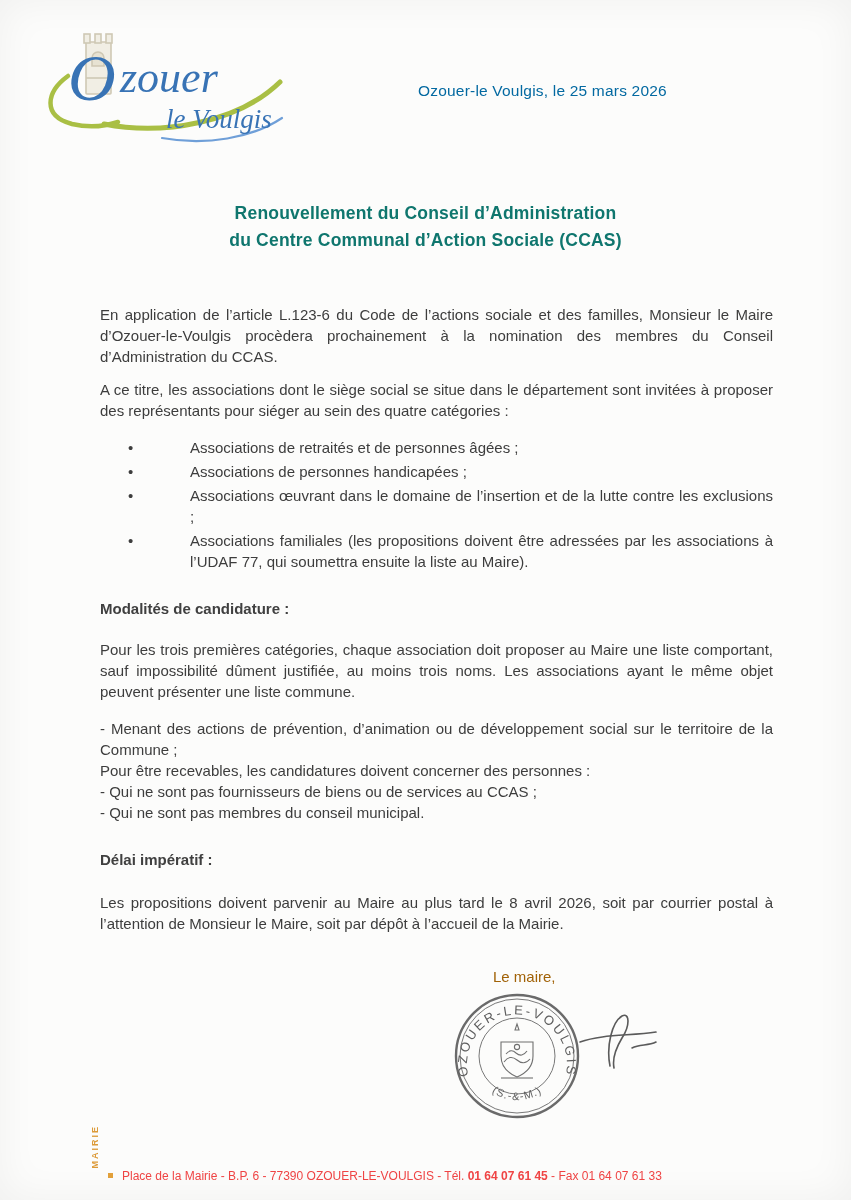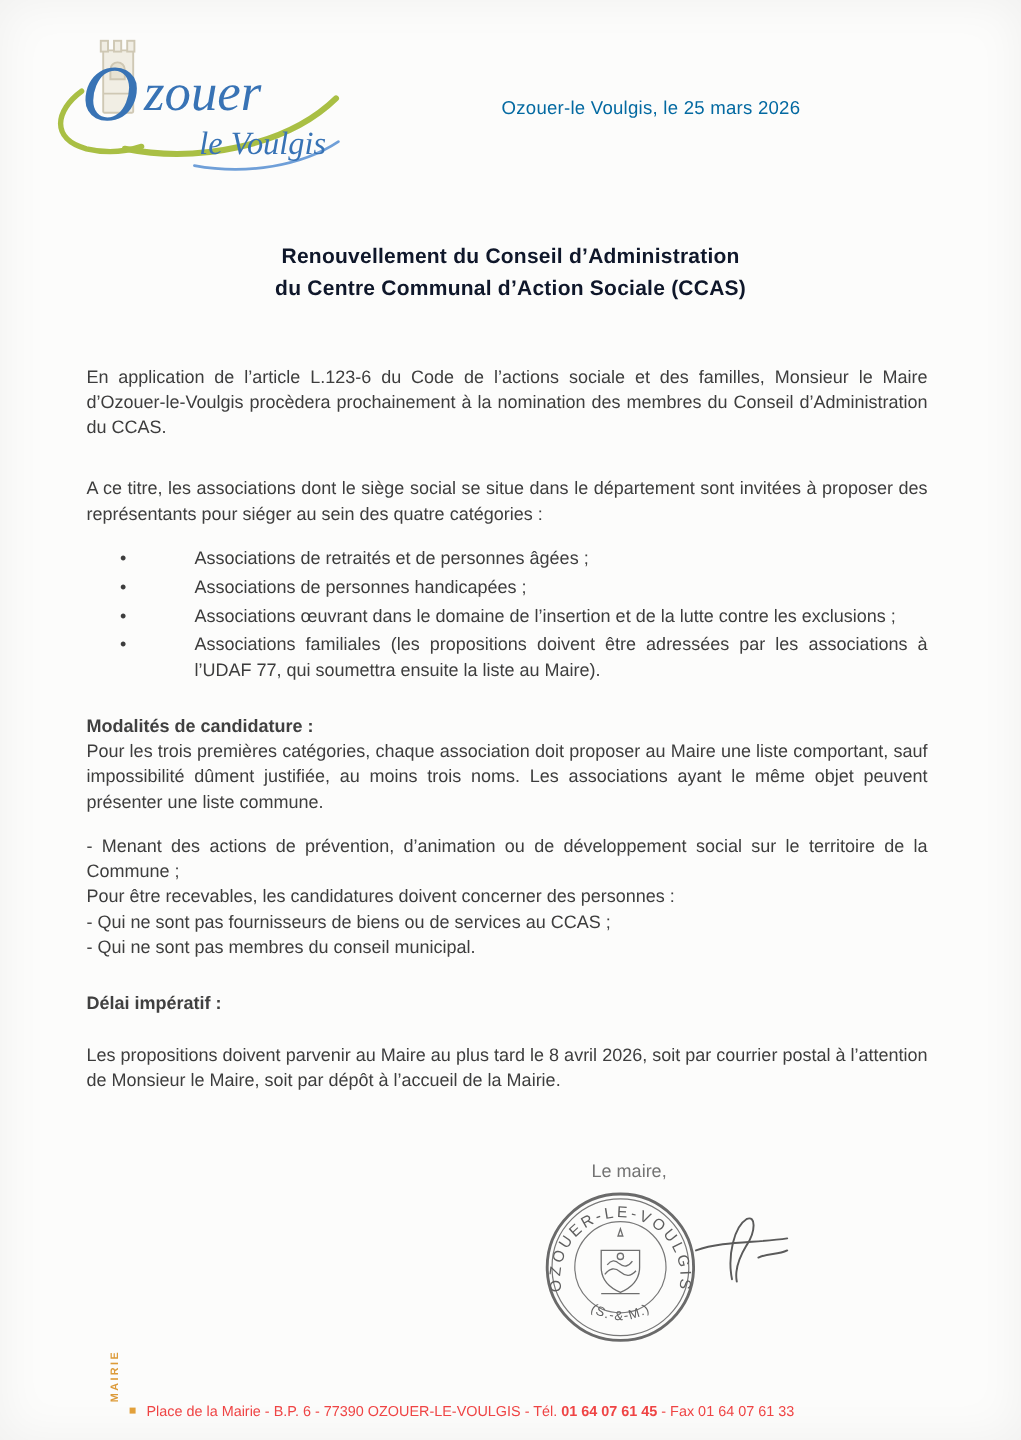--- a/index.html
+++ b/index.html
@@ -11,38 +11,38 @@
     font-family:"Liberation Sans", sans-serif;
     color:#3d3d3d;
     overflow:hidden;
     box-shadow:inset 0 0 40px rgba(0,0,0,0.05);
   }
   
   .header{position:relative;height:168px;}
   .logo{position:absolute;left:34px;top:14px;width:262px;height:138px;}
   .dateline{position:absolute;left:418px;top:82px;font-size:15.5px;color:#0369a1;letter-spacing:.2px;}
   
-  .title{text-align:center;font-weight:bold;font-size:17.5px;line-height:1.55;color:#0f172a;margin:32px 60px 0 60px;letter-spacing:.2px;}
+  .title{text-align:center;font-weight:bold;font-size:17.5px;line-height:1.55;color:#0f766e;margin:32px 60px 0 60px;letter-spacing:.2px;}
   
-  .content{padding:0 78px 0 72px;font-size:15px;line-height:21px;text-align:justify;}
+  .content{padding:0 78px 0 100px;font-size:15px;line-height:21px;text-align:justify;}
   .para{margin:0;}
   .p1{margin-top:50px;}
-  .p2{margin-top:30px;}
+  .p2{margin-top:12px;}
   .bullets{margin-top:16px;}
   .bullet-row{display:flex;margin:3px 0;text-align:justify;}
   .bullet-dot{flex:0 0 auto;width:10px;margin-left:28px;margin-right:15px;color:#3d3d3d;}
   .bullet-text{flex:1 1 auto;margin-left:37px;}
   .heading{font-weight:bold;color:#404040;margin-top:26px;text-align:left;}
   .h2x{}
-  .p3{}
+  .p3{margin-top:20px;}
   .p4{margin-top:16px;}
   .dash-item{margin:0;}
   .p5{margin-top:22px;}
   
-  .sig-label{position:absolute;left:493px;top:968px;font-size:15px;color:#737373;}
+  .sig-label{position:absolute;left:493px;top:968px;font-size:15px;color:#a16207;}
   .stamp{position:absolute;left:443px;top:986px;}
   .signature-mark{position:absolute;left:572px;top:1008px;}
   
   .mairie-vertical{
     position:absolute;left:90px;bottom:32px;
     writing-mode:vertical-rl;transform:rotate(180deg);
     font-size:9px;font-weight:bold;letter-spacing:2px;color:#dc9a38;
   }
   .footer{position:absolute;left:108px;right:50px;bottom:8px;font-size:12px;color:#ef4444;}
   .footer-line{margin-bottom:9px;white-space:nowrap;}

